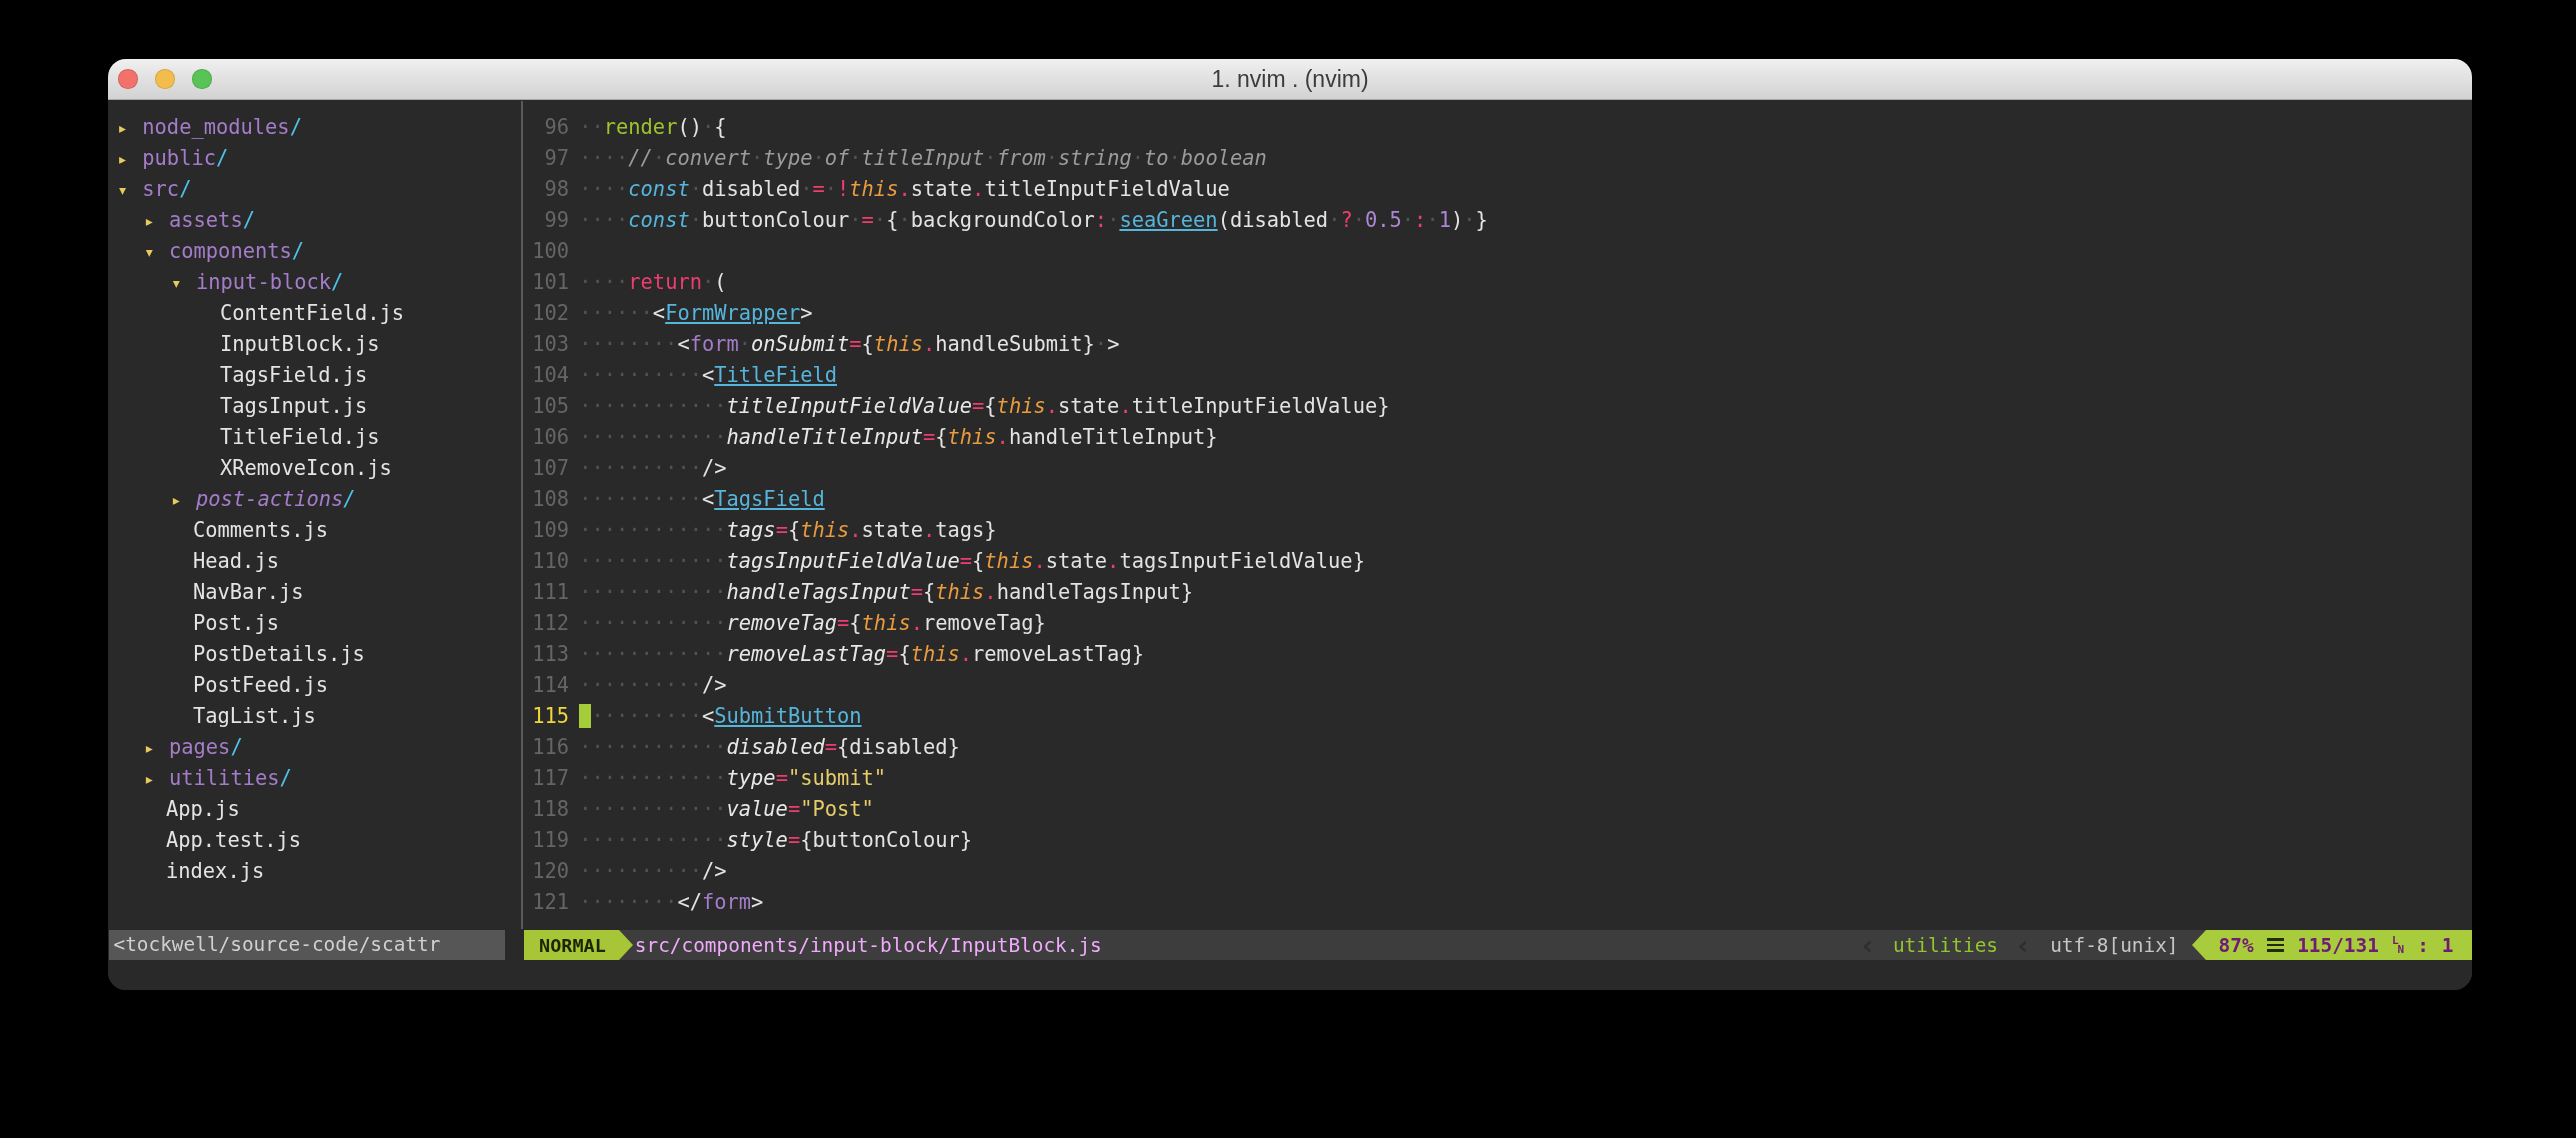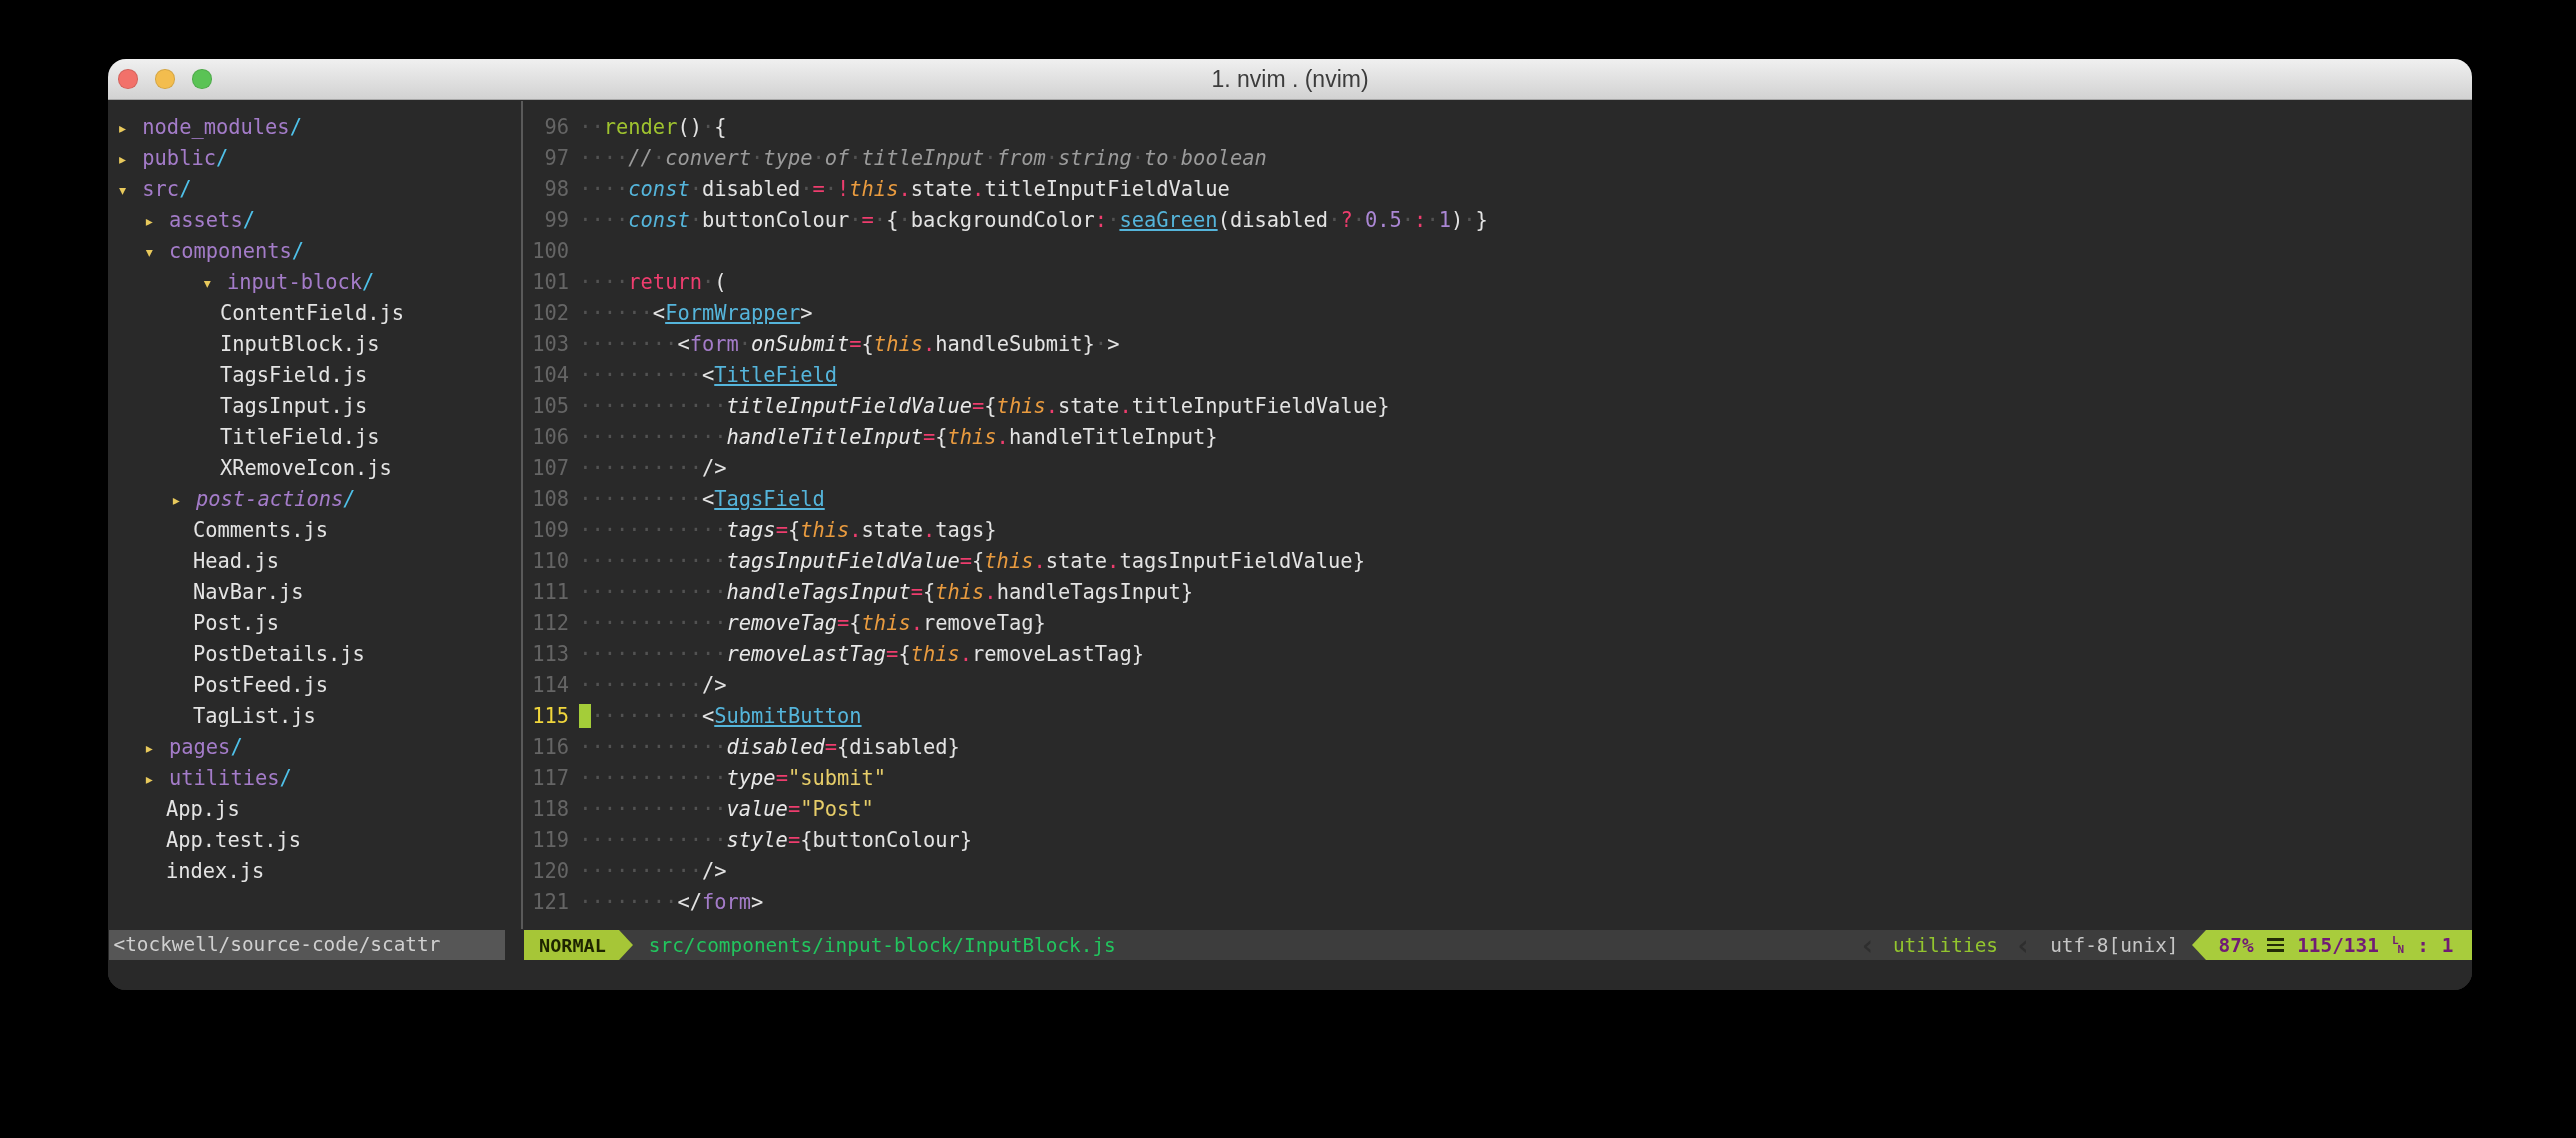--- a/index.html
+++ b/index.html
@@ -68,21 +68,21 @@
   }
   .sb-main {
     position:absolute; left:416px; right:0; height:30px; background:#3d3d3d;
     display:flex; align-items:stretch;
   }
   .mode-badge {
     background:#a6c637; color:#1d2400; font-weight:bold; font-size:18.5px;
     display:flex; align-items:center; padding:0 13px 0 15px;
   }
   .mode-arrow { width:0; height:0; border-top:15px solid transparent; border-bottom:15px solid transparent; border-left:14px solid #a6c637; }
-  .sb-file { color:#22c55e; margin-left:16px; display:flex; align-items:center; white-space:pre; }
+  .sb-file { color:#f0abfc; margin-left:2px; display:flex; align-items:center; white-space:pre; }
   .sb-spread { flex:1; }
   .sb-chev { color:#2e2e2e; font-size:28px; font-weight:bold; display:flex; align-items:center; padding:0 9.3px; }
   .sb-ft  { color:#93c62e; display:flex; align-items:center; padding:0 7.4px; }
   .sb-enc { color:#c6c6c6; display:flex; align-items:center; padding:0 13px 0 9.3px; }
   .green-arrow { width:0; height:0; border-top:15px solid transparent; border-bottom:15px solid transparent; border-right:14px solid #a8cc3c; }
   .sb-green {
     background:#a8cc3c; color:#701a75; font-weight:bold;
     display:flex; align-items:center; gap:13px; padding:0 18.5px 0 13px; white-space:pre;
   }
   .trigram {
@@ -109,21 +109,21 @@
 
   <div class="content">
 
     <div class="tree-pane">
       <div class="tree-rows" id="tree-list">
           <div class="tree-row" style="padding-left: 9.3px;"><span class="tree-arrow">▸</span><span class="dirname">node_modules</span><span class="dirslash">/</span></div>
           <div class="tree-row" style="padding-left: 9.3px;"><span class="tree-arrow">▸</span><span class="dirname">public</span><span class="dirslash">/</span></div>
           <div class="tree-row" style="padding-left: 9.3px;"><span class="tree-arrow">▾</span><span class="dirname">src</span><span class="dirslash">/</span></div>
           <div class="tree-row" style="padding-left: 36px;"><span class="tree-arrow">▸</span><span class="dirname">assets</span><span class="dirslash">/</span></div>
           <div class="tree-row" style="padding-left: 36px;"><span class="tree-arrow">▾</span><span class="dirname">components</span><span class="dirslash">/</span></div>
-          <div class="tree-row" style="padding-left: 94px;"><span class="tree-arrow">▾</span><span class="dirname">input-block</span><span class="dirslash">/</span></div>
+          <div class="tree-row" style="padding-left: 63px;"><span class="tree-arrow">▾</span><span class="dirname">input-block</span><span class="dirslash">/</span></div>
           <div class="tree-row" style="padding-left: 112px;"><span class="filename">ContentField.js</span></div>
           <div class="tree-row" style="padding-left: 112px;"><span class="filename">InputBlock.js</span></div>
           <div class="tree-row" style="padding-left: 112px;"><span class="filename">TagsField.js</span></div>
           <div class="tree-row" style="padding-left: 112px;"><span class="filename">TagsInput.js</span></div>
           <div class="tree-row" style="padding-left: 112px;"><span class="filename">TitleField.js</span></div>
           <div class="tree-row" style="padding-left: 112px;"><span class="filename">XRemoveIcon.js</span></div>
           <div class="tree-row" style="padding-left: 63px; font-style: italic;"><span class="tree-arrow">▸</span><span class="dirname">post-actions</span><span class="dirslash">/</span></div>
           <div class="tree-row" style="padding-left: 85px;"><span class="filename">Comments.js</span></div>
           <div class="tree-row" style="padding-left: 85px;"><span class="filename">Head.js</span></div>
           <div class="tree-row" style="padding-left: 85px;"><span class="filename">NavBar.js</span></div>

